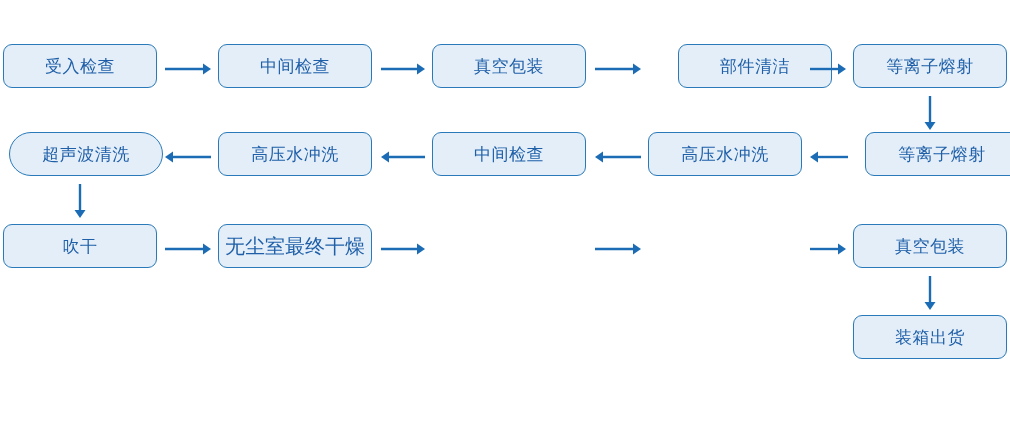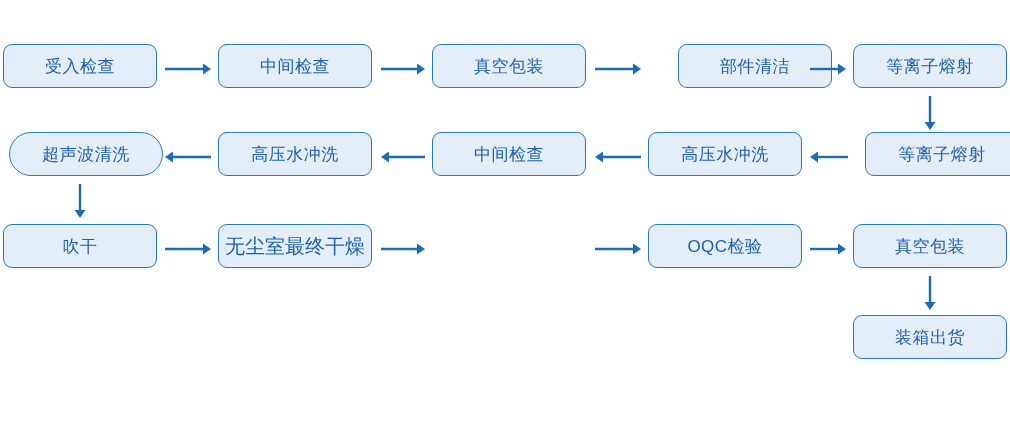--- a/index.html
+++ b/index.html
@@ -131,21 +131,20 @@
 
   <div class="arrow-v" style="left:72px;top:184px;width:16px;height:34px;">
     <svg width="16" height="34" viewBox="0 0 16 34">
         <line class="arrow-line" x1="8" y1="0" x2="8" y2="26"></line>
         <polygon class="arrow-head" points="2.5,26 13.5,26 8,34"></polygon>
       </svg>
   </div>
 
   <div class="node" style="left:3px;  top:224px;">吹干</div>
   <div class="node narrow-text" style="left:218px;top:224px;">无尘室最终干燥</div>
-  <div class="node" style="left:648px;top:224px;">OQC检验</div>
   <div class="node" style="left:853px;top:224px;">真空包装</div>
 
   <div class="arrow-h" style="left:165px;top:241px;width:46px;height:16px;">
     <svg width="46" height="16" viewBox="0 0 46 16">
         <line class="arrow-line" x1="0" y1="8" x2="38" y2="8"></line>
         <polygon class="arrow-head" points="38,2.5 46,8 38,13.5"></polygon>
       </svg>
   </div>
   <div class="arrow-h" style="left:381px;top:241px;width:44px;height:16px;">
     <svg width="44" height="16" viewBox="0 0 44 16">

